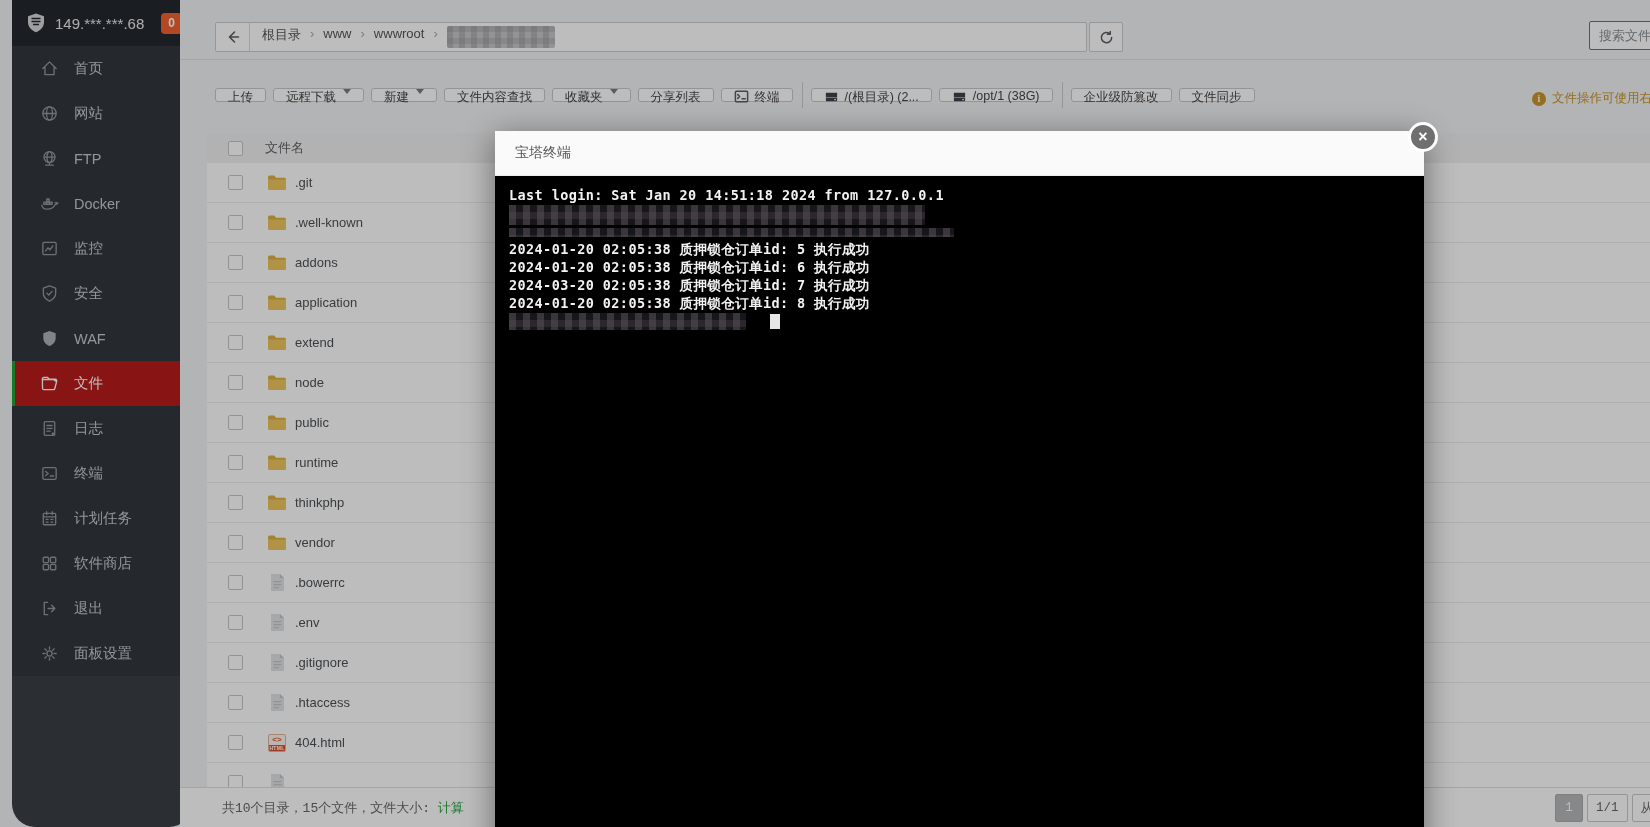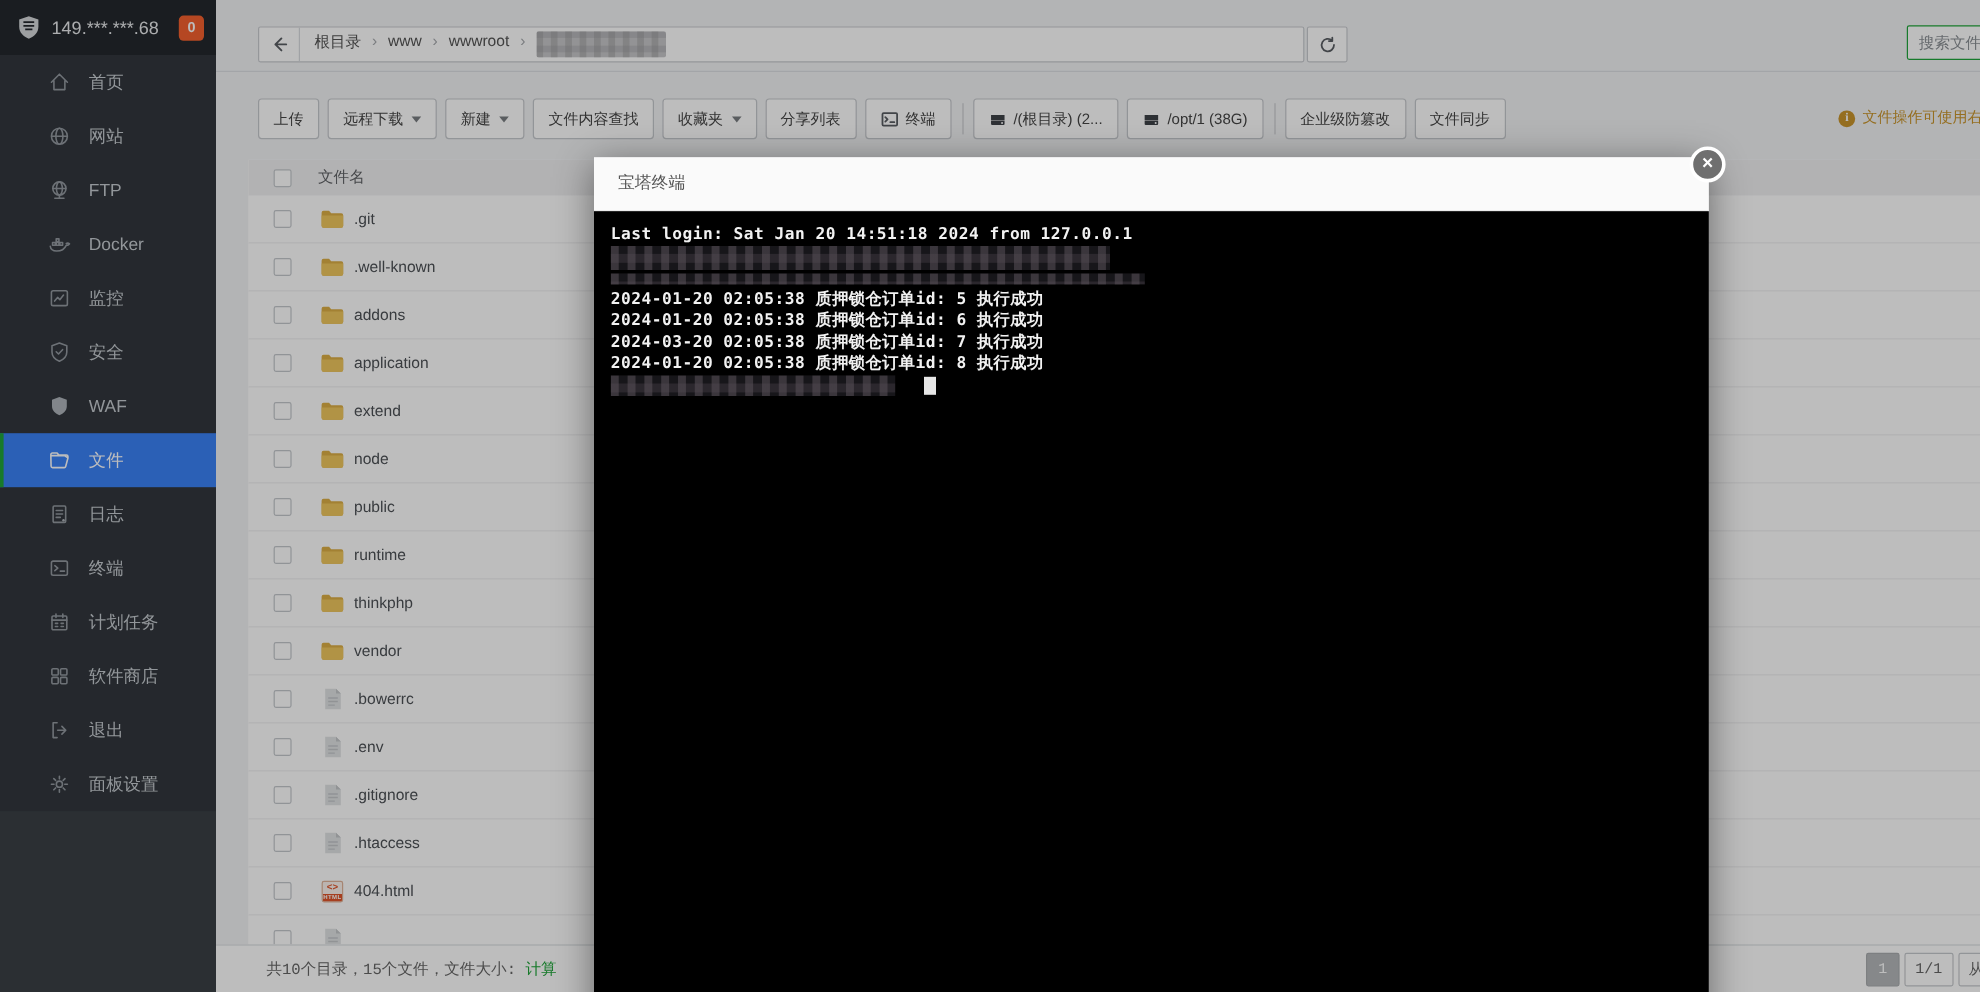--- a/index.html
+++ b/index.html
@@ -1,32 +1,32 @@
 <!DOCTYPE html>
 <html><head>
 <meta charset="utf-8">
 <style>
   * { margin:0; padding:0; box-sizing:border-box; }
   html,body { width:1650px; height:827px; }
   body { font-family:"Liberation Sans","DejaVu Sans",sans-serif; }
   .screen { position:relative; width:1650px; height:827px; overflow:hidden; background:#f2f3f5; }
 
   
-  .sidebar { position:absolute; left:0; top:0; width:180px; height:827px; background:#3a4046; z-index:1; }
+  .sidebar { position:absolute; left:12px; top:0; width:180px; height:827px; background:#3a4046; z-index:1;border-radius:23px; }
   .side-header { height:46px; background:#24282d; display:flex; align-items:center; padding:0 10px 0 13px; }
   .logo { width:22px; height:22px; flex:0 0 22px; }
   .server-ip { color:#e8eaec; font-size:15px; margin-left:8px; flex:1; white-space:nowrap; }
   .badge { min-width:21px; height:21px; background:#f4612e; border-radius:4px; color:#fff; font-size:12px;
            font-weight:bold; display:flex; align-items:center; justify-content:center; padding:0 4px; }
   .menu { background:#32373d; }
-  .menu-item { height:45px; display:flex; align-items:center; padding-left:40px; cursor:pointer;
+  .menu-item { height:45px; display:flex; align-items:center; padding-left:28px; cursor:pointer;
                color:#c6cbd0; font-size:14.5px; position:relative; }
   .menu-item .mi-icon { width:19px; height:19px; margin-right:15px; display:inline-flex; }
   .menu-item svg { stroke:#9399a0; fill:none; stroke-width:1.4; stroke-linecap:round; stroke-linejoin:round; }
-  .menu-item.active { background:#3b82f6; color:#fff; }
+  .menu-item.active { background:#b91c1c; color:#fff; }
   .menu-item.active::before { content:""; position:absolute; left:0; top:0; bottom:0; width:3px; background:#20a53a; }
   .menu-item.active svg { stroke:#ffffff; }
   .menu-item svg .filled { fill:#aeb4ba; stroke:none; }
 
   
   .main { position:absolute; left:180px; top:0; width:1470px; height:827px; background:#f2f3f5; z-index:1; }
   .topstrip { position:relative; height:60px; border-bottom:1px solid #dcdfe3; background:#f2f3f5; }
   .breadbar { position:absolute; left:35px; top:22px; width:872px; height:30px; background:#fff;
               border:1px solid #c9ccd0; border-radius:2px; display:flex; align-items:center; }
   .back-btn { width:34px; height:100%; display:flex; align-items:center; justify-content:center;
@@ -40,22 +40,22 @@
       background-size:12px 12px,12px 12px; }
   .refresh-btn { position:absolute; left:909px; top:22px; width:34px; height:30px; background:#fff;
                  border:1px solid #c9ccd0; border-radius:2px; display:flex; align-items:center;
                  justify-content:center; cursor:pointer; }
   .search-box { position:absolute; left:1409px; top:21px; width:120px; height:29px; background:#fff;
                 border:1px solid #20a53a; border-radius:2px; font-size:13px; color:#8a8f94;
                 padding:0 0 0 9px; display:flex; align-items:center; white-space:nowrap; }
 
   .toolbar { position:relative; height:73px; }
   .tb-row { position:absolute; left:35px; top:22px; display:flex; align-items:center; }
-  .tb-btn { height:34px; background:#fff; border:1px solid #c6c9cd; border-radius:3px; margin-right:7px;
-            padding:0 12px; font-size:12.5px; color:#454545; display:flex; align-items:center;
+  .tb-btn { height:14px; background:#fff; border:1px solid #c6c9cd; border-radius:3px; margin-right:7px;
+            padding:0 12px; font-size:12.5px; color:#454545; display:flex; align-items:flex-start;
             cursor:pointer; white-space:nowrap; }
   .tb-caret { width:0; height:0; border-left:4px solid transparent; border-right:4px solid transparent;
               border-top:5px solid #7a7e82; margin-left:7px; }
   .tb-divider { width:1px; height:26px; background:#c9ccd0; margin:0 8px 0 2px; }
   .tb-icon { margin-right:6px; display:inline-flex; }
   .notice { position:absolute; left:1352px; top:30px; width:260px; display:flex; align-items:center;
             font-size:12.5px; color:#c9952c; white-space:nowrap; }
   .info-icon { width:14px; height:14px; background:#c9952c; color:#fff; border-radius:50%; font-size:10px;
                font-weight:bold; display:inline-flex; align-items:center; justify-content:center;
                margin-right:6px; font-family:"Liberation Serif",serif; }

